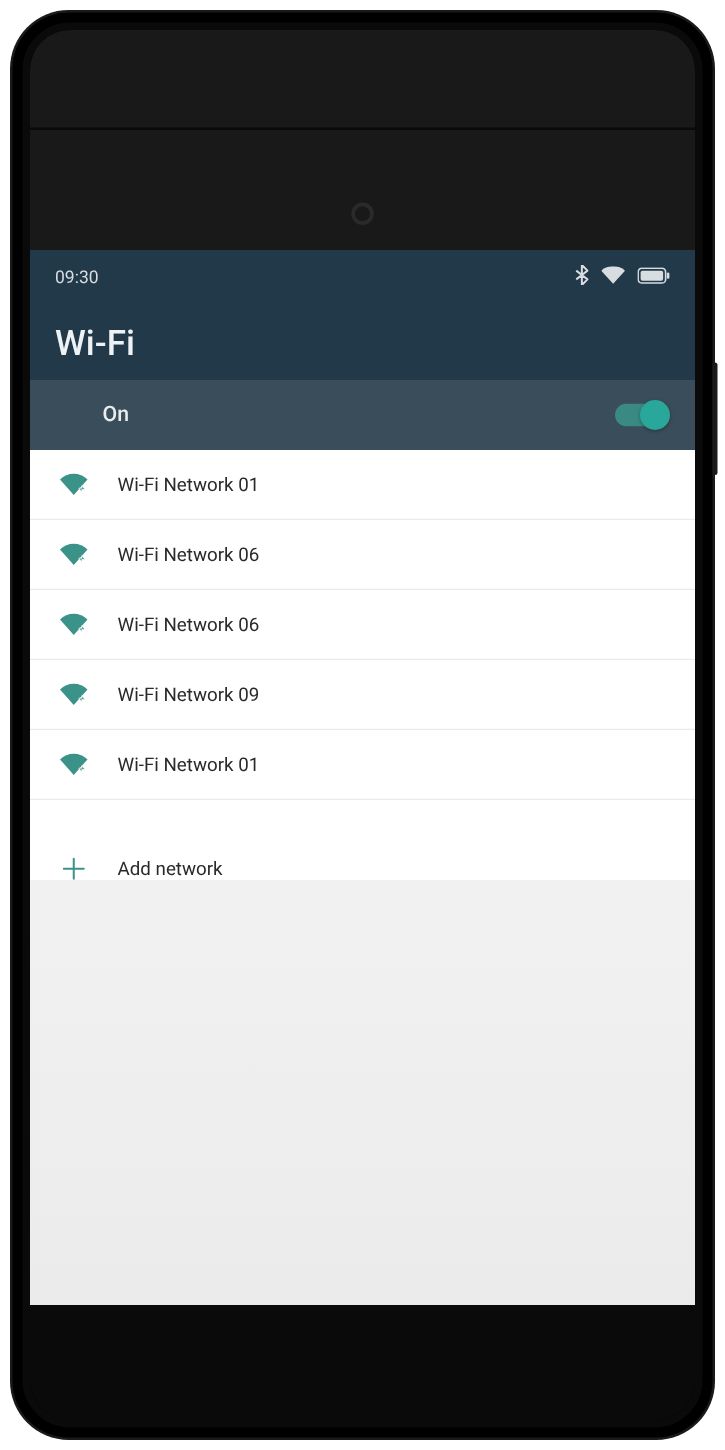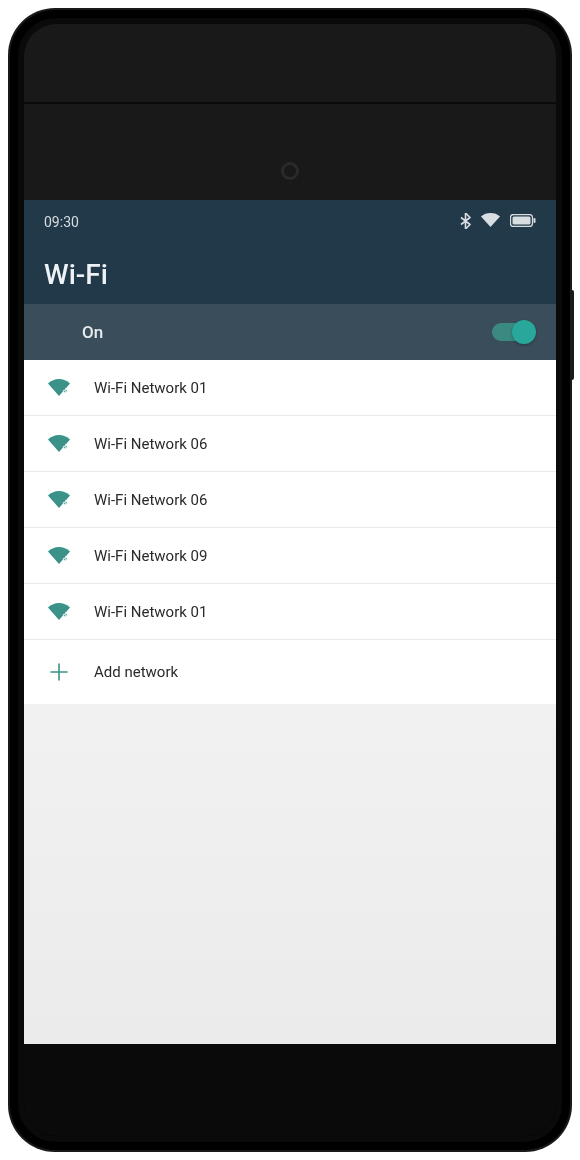--- a/index.html
+++ b/index.html
@@ -164,21 +164,21 @@
       display: flex;
       justify-content: center;
     }
     .network-name {
       color: #2a2a2a;
       font-size: 15px;
     }
     .add-network {
       height: 64px;
       display: flex;
-      align-items: center;
+      align-items: flex-end;
       padding: 0 20px;
       gap: 20px;
       cursor: pointer;
       background: #fff;
     }
     .plus-icon-wrap {
       width: 30px;
       display: flex;
       justify-content: center;
       color: #3a8a82;

